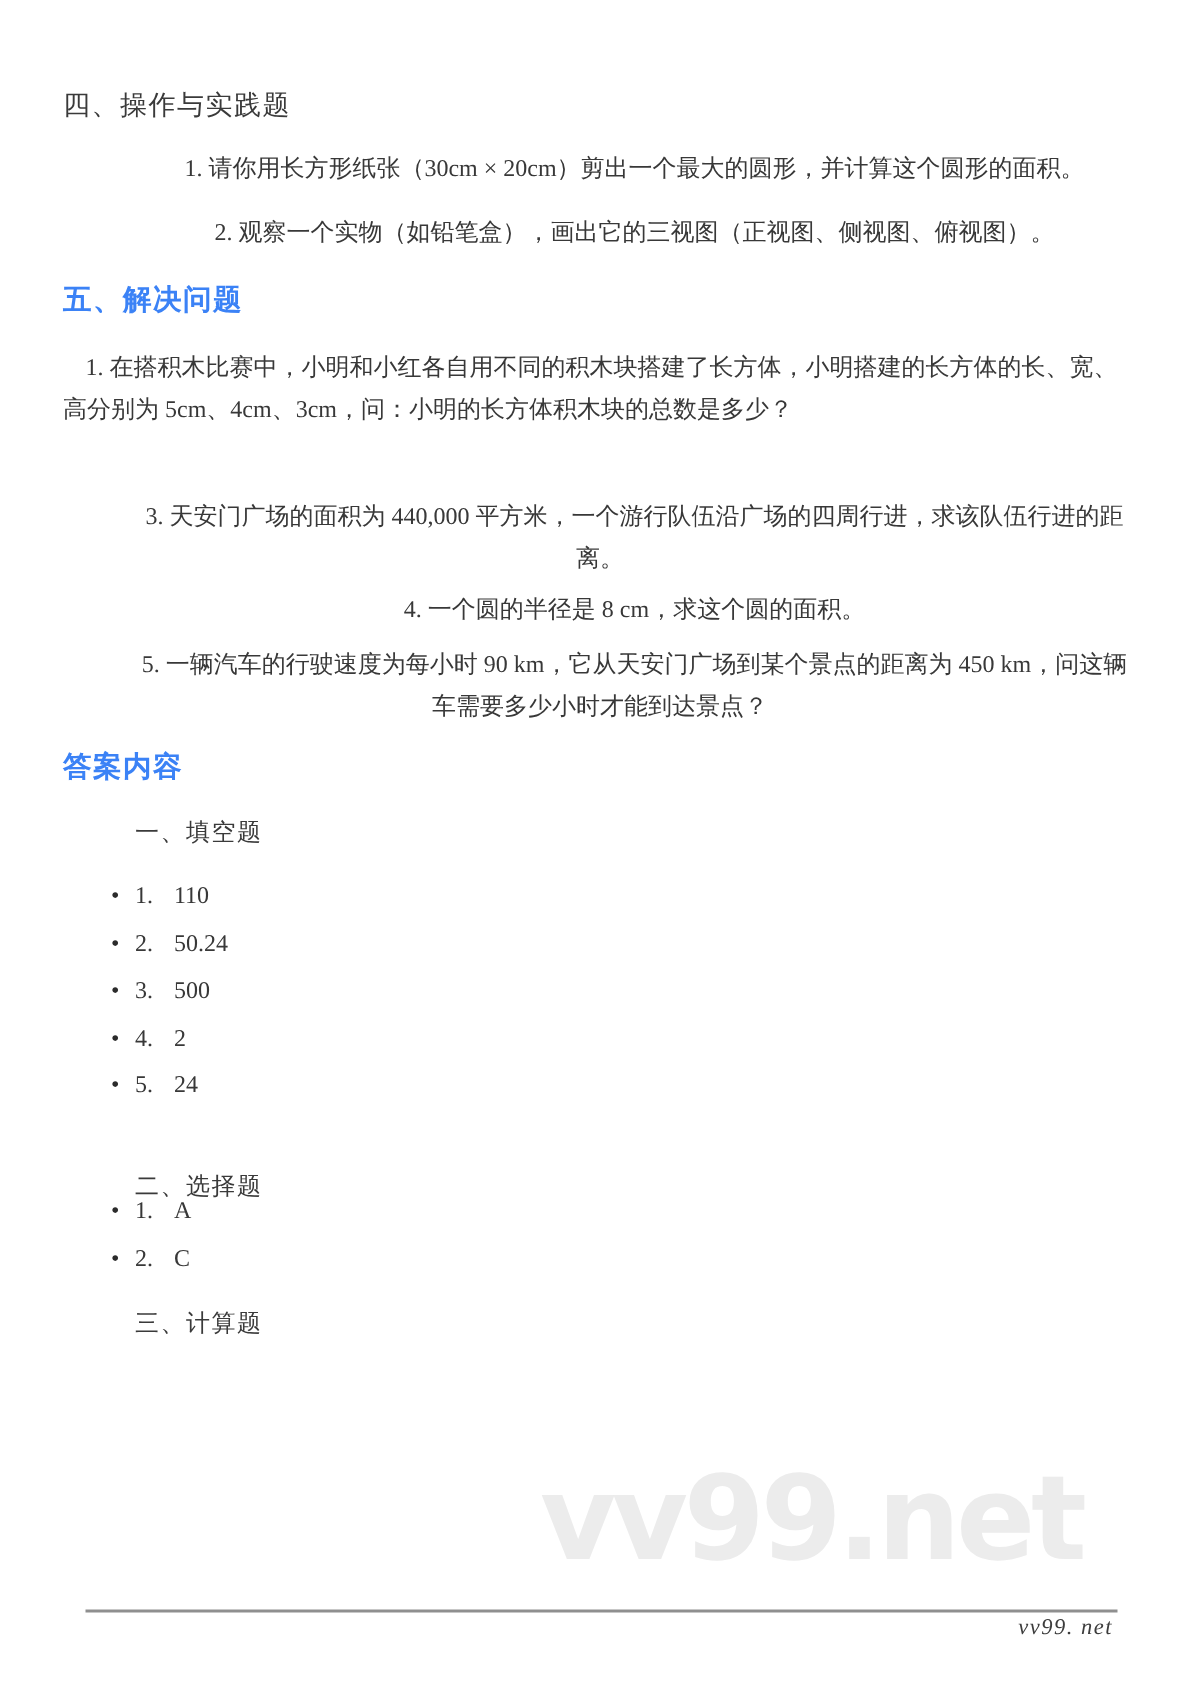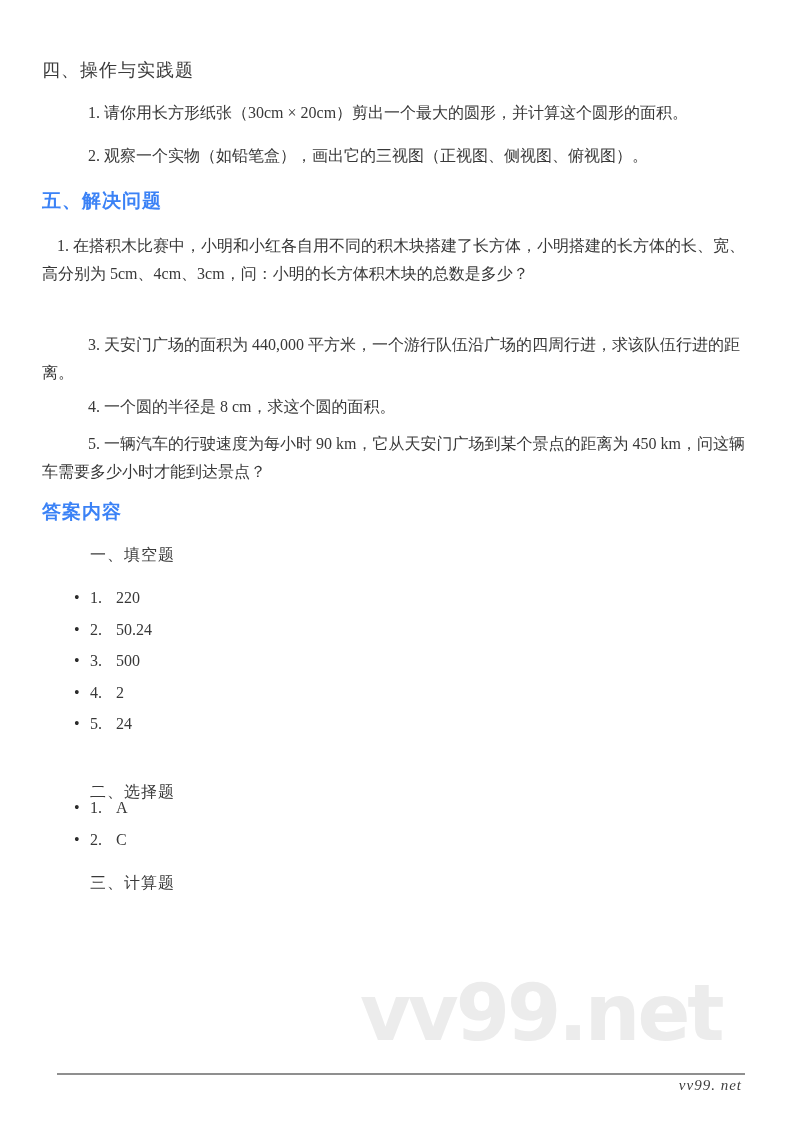--- a/index.html
+++ b/index.html
@@ -32,21 +32,21 @@
     font-size: 18px;
     color: #3a3a3a;
     letter-spacing: 1px;
   }
   .heading-bold {
     font-size: 19px;
     font-weight: bold;
     color: #3b82f6;
     letter-spacing: 1px;
   }
-  .para { text-indent: 46px; }
+  .para { text-indent: 46px; text-align: center; }
   .para-sm { text-indent: 15px; }
   .subheading {
     padding-left: 48px;
     font-size: 16px;
     color: #3a3a3a;
     letter-spacing: 1px;
   }
   .alist { }
   .aitem {
     position: relative;
@@ -139,21 +139,21 @@
   <div id="q5-4" class="block para">4. 一个圆的半径是 8 cm，求这个圆的面积。</div>
 
   <div id="q5-5" class="block para">5. 一辆汽车的行驶速度为每小时 90 km，它从天安门广场到某个景点的距离为 450 km，问这辆车需要多少小时才能到达景点？</div>
 
   <div id="h-answers" class="block heading-bold">答案内容</div>
 
   <div id="t-fill" class="block subheading">一、填空题</div>
 
   <div id="l-fill" class="block alist">
     <div class="aitem">
-      <span class="anum">1.</span><span class="aval">220</span>
+      <span class="anum">1.</span><span class="aval">110</span>
     </div>
     <div class="aitem">
       <span class="anum">2.</span><span class="aval">50.24</span>
     </div>
     <div class="aitem">
       <span class="anum">3.</span><span class="aval">500</span>
     </div>
     <div class="aitem">
       <span class="anum">4.</span><span class="aval">2</span>
     </div>

